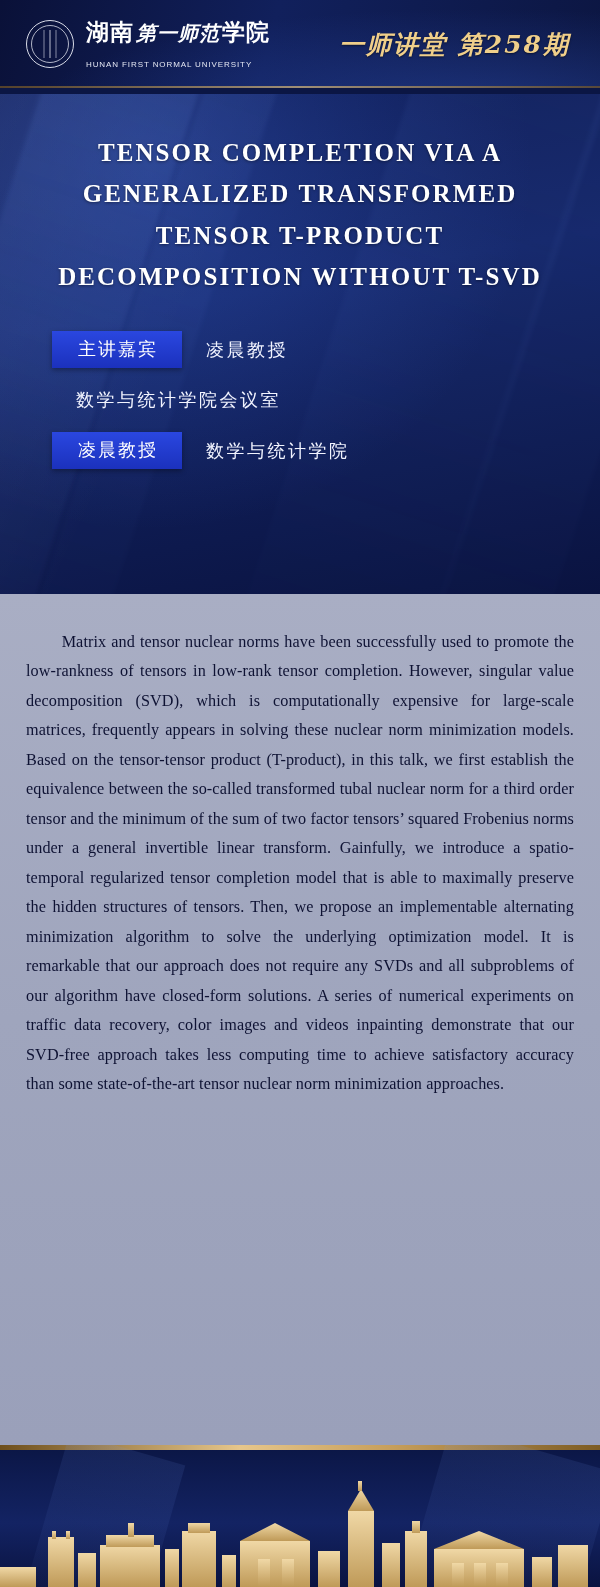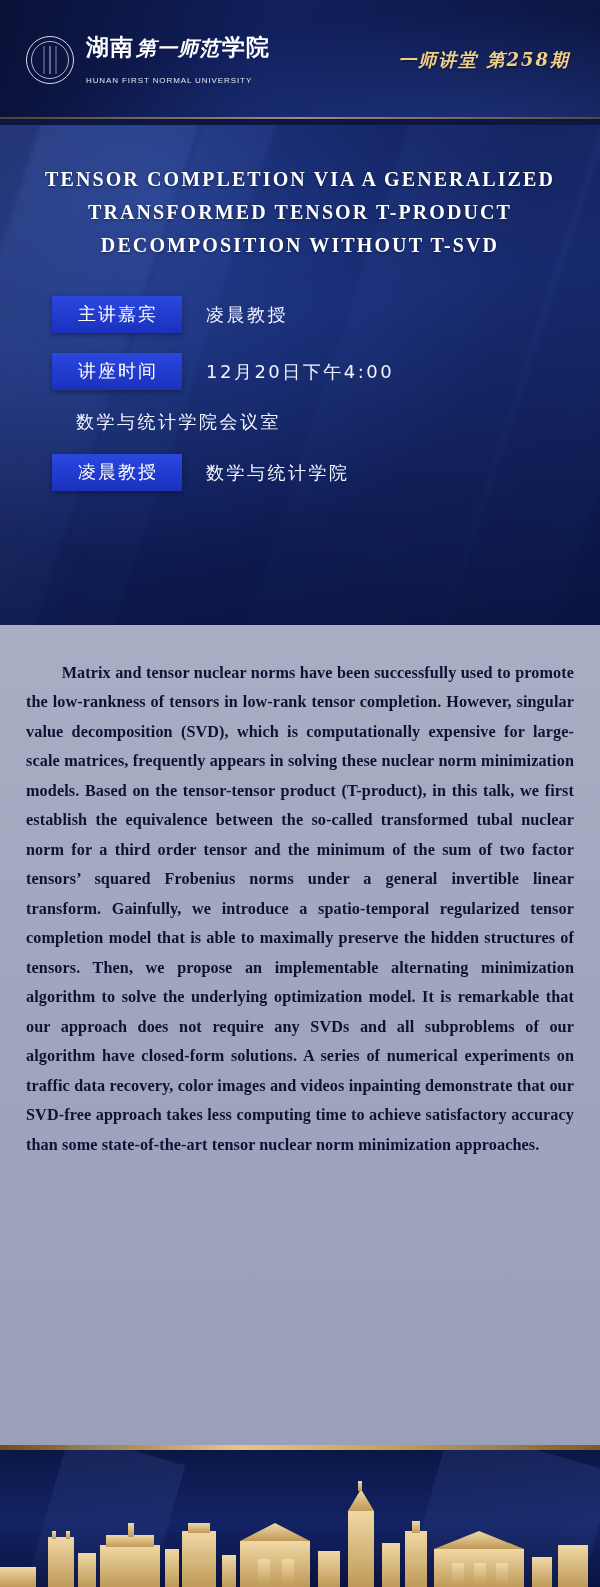--- a/index.html
+++ b/index.html
@@ -21,21 +21,21 @@
     width: 600px;
     height: 1587px;
     background: #0b1644;
     display: flex;
     flex-direction: column;
   }
 
   
   .header {
     position: relative;
-    height: 119px;
+    height: 88px;
     background:
       radial-gradient(ellipse at 80% 120%, rgba(40,70,160,0.55) 0%, rgba(10,20,66,0) 65%),
       linear-gradient(105deg, #0a1138 0%, #11205c 45%, #0c1642 100%);
     overflow: hidden;
     flex: 0 0 auto;
   }
   .header:after {
     content: "";
     position: absolute;
     left: 0; right: 0; bottom: 0;
@@ -102,21 +102,21 @@
     color: #e3e6f2;
     font-size: 8px;
     letter-spacing: .9px;
     font-family: "Liberation Sans", sans-serif;
     margin-top: 15px;
     white-space: nowrap;
   }
   .lecture-series {
     margin-left: auto;
     color: #f0cf8a;
-    font-size: 18px;
+    font-size: 25px;
     font-weight: 700;
     font-style: italic;
     letter-spacing: 2px;
     font-family: "DejaVu Serif", serif;
     white-space: nowrap;
     text-shadow: 0 1px 2px rgba(0,0,0,0.5);
     padding-right: 4px;
   }
 
   .gold-rule {
@@ -153,21 +153,21 @@
   .hero-content {
     position: relative;
     z-index: 2;
     padding: 38px 30px 0 30px;
   }
   .talk-title {
     color: #ffffff;
     text-align: center;
     font-family: "Liberation Serif", serif;
     font-weight: 700;
-    font-size: 20px;
+    font-size: 25px;
     letter-spacing: 2.1px;
     line-height: 1.65;
     text-transform: uppercase;
     margin: 0 0 34px 0;
     text-shadow: 0 1px 3px rgba(0,0,0,0.45);
   }
 
   .info-list {
     margin: 0;
     padding: 0 0 0 22px;
@@ -209,21 +209,21 @@
     overflow: hidden;
   }
   .abstract-text {
     color: #0e1233;
     font-family: "Liberation Serif", serif;
     font-size: 16.2px;
     line-height: 1.82;
     text-align: justify;
     text-justify: inter-word;
     text-indent: 2.2em;
-    font-weight: 700;
+    font-weight: 400;
     letter-spacing: .1px;
     margin: 0;
   }
 
   
   .footer {
     flex: 0 0 auto;
     height: 142px;
     position: relative;
     background: linear-gradient(180deg, #0b1645 0%, #132363 55%, #0a1340 100%);
@@ -276,24 +276,20 @@
     <div class="streak s3"></div>
     <div class="streak s4"></div>
 
     <div class="hero-content">
       <h1 class="talk-title">Tensor Completion via a Generalized Transformed Tensor T-product Decomposition without T-SVD</h1>
 
       <ul class="info-list">
         <li class="info-row">
           <span class="info-label">主讲嘉宾</span>
           <span class="info-value">凌晨教授</span>
-        </li>
-        <li class="info-row">
-          <span class="info-label">讲座时间</span>
-          <span class="info-value">12月20日下午4:00</span>
         </li>
         <li class="info-row">
           <span class="info-value">数学与统计学院会议室</span>
         </li>
         <li class="info-row">
           <span class="info-label">凌晨教授</span>
           <span class="info-value">数学与统计学院</span>
         </li>
       </ul>
     </div>

